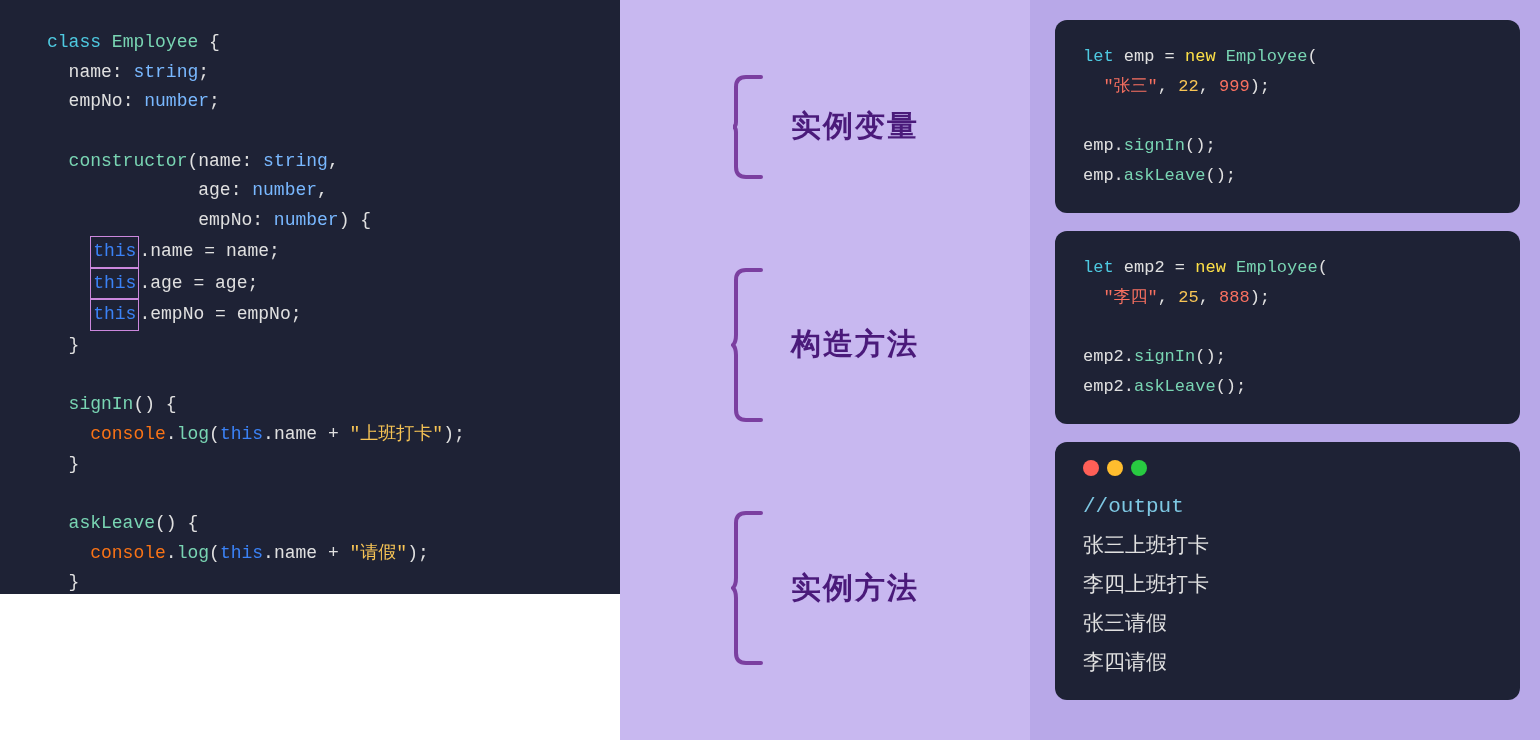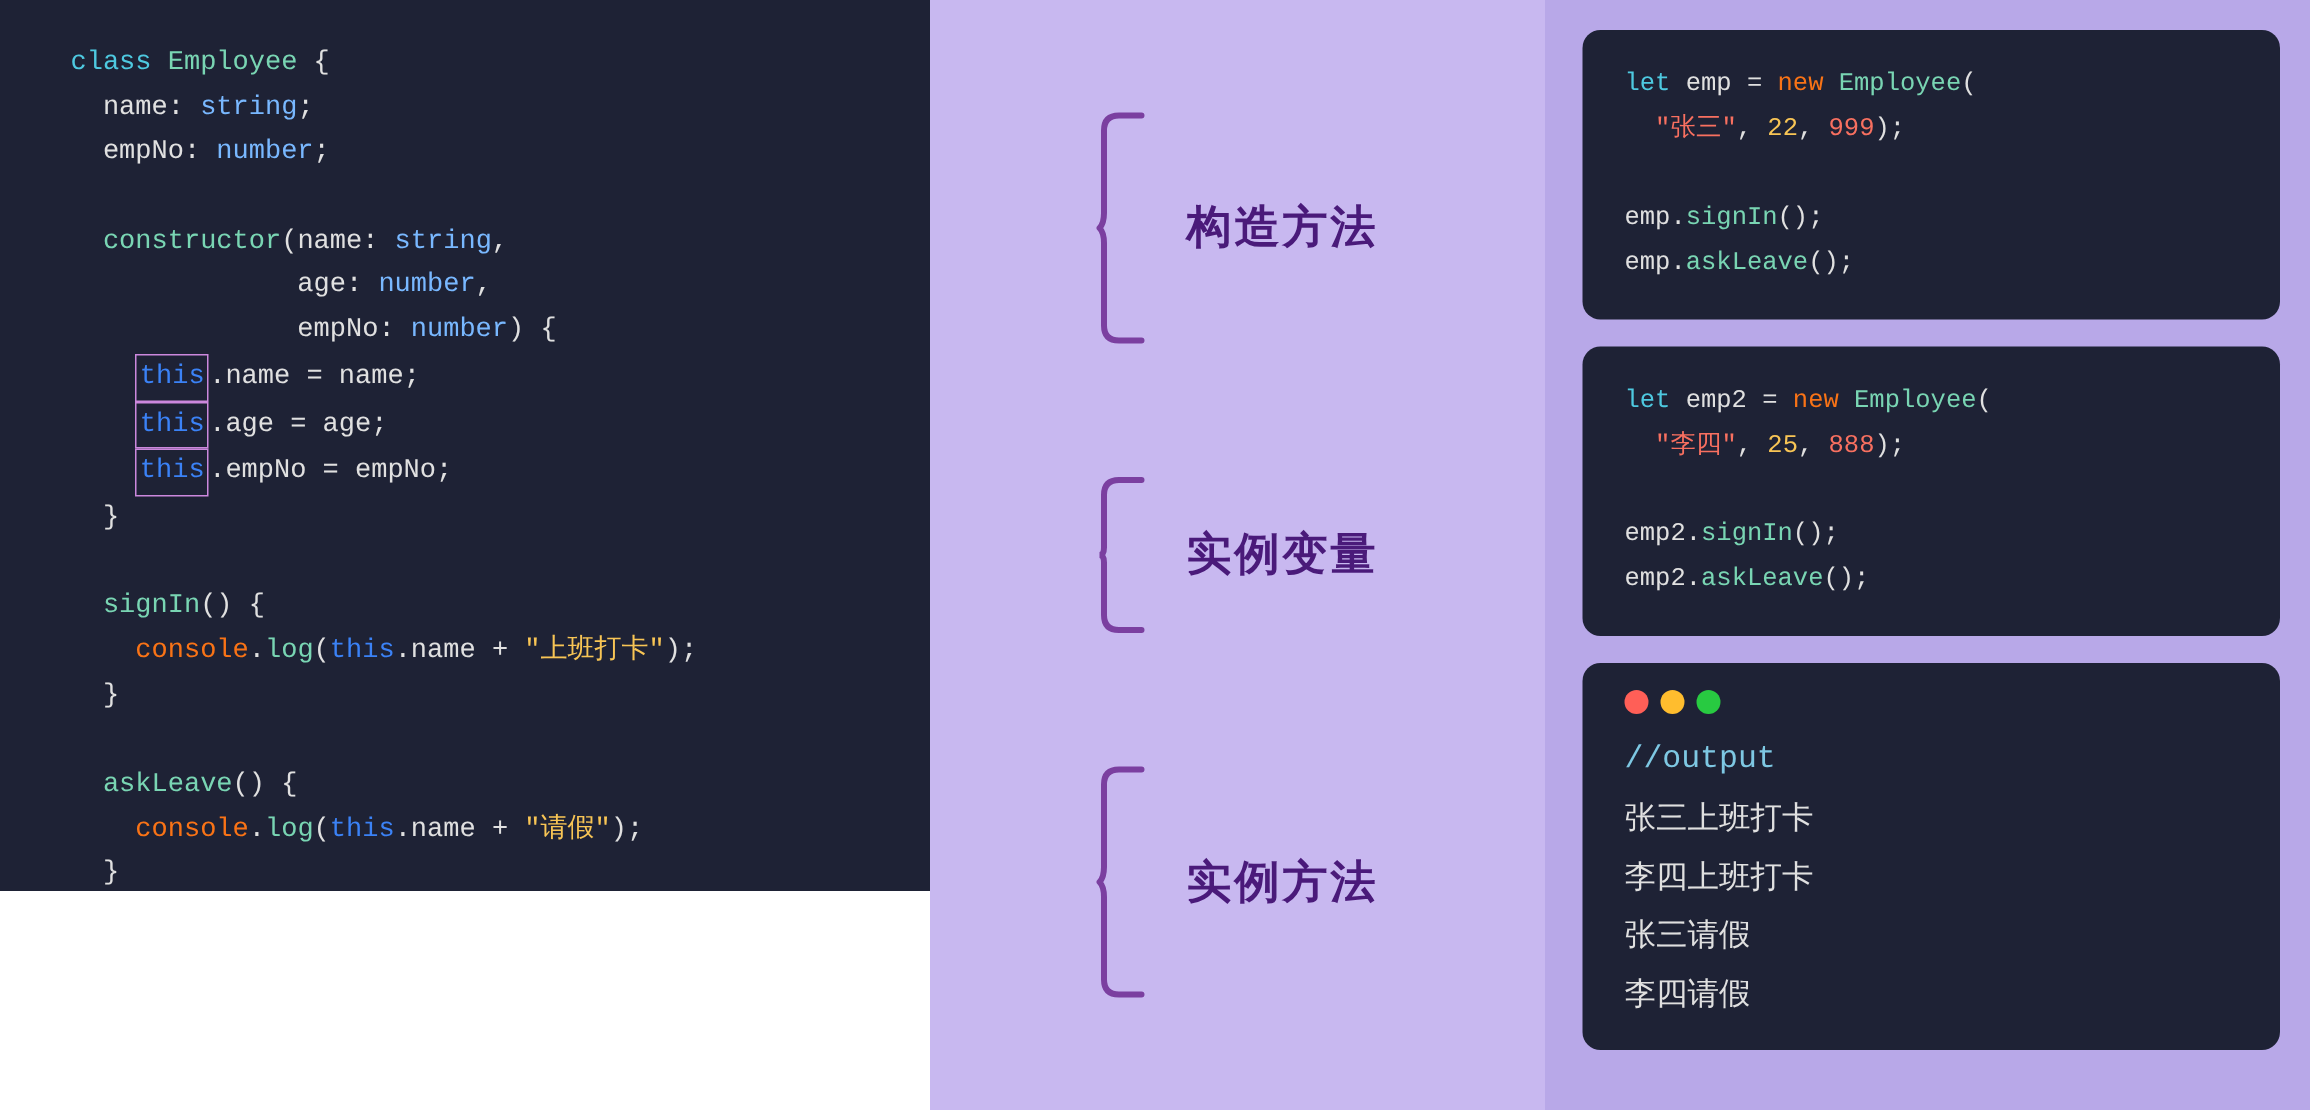--- a/index.html
+++ b/index.html
@@ -87,21 +87,21 @@
     .code-card {
       background-color: #1e2235;
       border-radius: 12px;
       padding: 22px 28px;
       color: #e0e0e0;
       font-size: 17px;
       line-height: 1.75;
     }
 
     .code-card .kw-let { color: #4ec9e0; margin-top: 13px; }
-    .code-card .kw-new { color: #f97316; }
+    .code-card .kw-new { color: #fde047; }
     .code-card .kw-class-name { color: #79d5b3; }
     .code-card .kw-str { color: #f87060; }
     .code-card .kw-num { color: #f8c555; }
     .code-card .kw-method { color: #79d5b3; }
 
     .output-card {
       background-color: #1e2235;
       border-radius: 12px;
       padding: 18px 28px;
       color: #e0e0e0;
@@ -117,21 +117,21 @@
     .dot {
       width: 16px;
       height: 16px;
       border-radius: 50%;
     }
     .dot-red { background: #ff5f57; }
     .dot-yellow { background: #ffbd2e; }
     .dot-green { background: #28ca41; }
 
     .output-comment { color: #7ec8e3; }
-    .output-text { color: #e0e0e0; font-family: Liberation Serif, serif; }
+    .output-text { color: #e0e0e0; font-family: Liberation Sans, sans-serif; }
   </style>
 </head>
 <body>
 
 <div class="left-panel">
   <div class="code-block">
     <span class="code-line"><span class="kw-class">class</span> <span style="color:#79d5b3">Employee</span> {</span>
     <span class="code-line">  <span class="kw-prop">name</span>: <span class="kw-type">string</span>;</span>
     <span class="code-line">  <span class="kw-prop">empNo</span>: <span class="kw-type">number</span>;</span>
     <span class="code-line">&nbsp;</span>
@@ -150,31 +150,31 @@
     <span class="code-line">  <span class="kw-method">askLeave</span>() {</span>
     <span class="code-line">    <span class="kw-log">console</span>.<span class="kw-method">log</span>(<span class="kw-this">this</span>.<span class="kw-prop">name</span> + <span class="kw-string">"请假"</span>);</span>
     <span class="code-line">  }</span>
     <span class="code-line">}</span>
   </div>
 </div>
 
 <div class="middle-panel">
 
   <div class="bracket-row">
+    <svg class="bracket-svg" width="40" height="110" viewBox="0 0 40 110">
+      <path d="M30,5 L15,5 Q5,5 5,15 L5,50 Q5,55 2,55 Q5,55 5,60 L5,95 Q5,105 15,105 L30,105" fill="none" stroke="#7b3fa0" stroke-width="4" stroke-linecap="round"></path>
+    </svg>
+    <span class="bracket-label">实例变量</span>
+  </div>
+
+  <div class="bracket-row">
     <svg class="bracket-svg" width="40" height="160" viewBox="0 0 40 160">
       <path d="M30,5 L15,5 Q5,5 5,15 L5,70 Q5,77 2,80 Q5,83 5,90 L5,145 Q5,155 15,155 L30,155" fill="none" stroke="#7b3fa0" stroke-width="4" stroke-linecap="round"></path>
     </svg>
     <span class="bracket-label">构造方法</span>
-  </div>
-
-  <div class="bracket-row">
-    <svg class="bracket-svg" width="40" height="110" viewBox="0 0 40 110">
-      <path d="M30,5 L15,5 Q5,5 5,15 L5,50 Q5,55 2,55 Q5,55 5,60 L5,95 Q5,105 15,105 L30,105" fill="none" stroke="#7b3fa0" stroke-width="4" stroke-linecap="round"></path>
-    </svg>
-    <span class="bracket-label">实例变量</span>
   </div>
 
   <div class="bracket-row">
     <svg class="bracket-svg" width="40" height="160" viewBox="0 0 40 160">
       <path d="M30,5 L15,5 Q5,5 5,15 L5,70 Q5,77 2,80 Q5,83 5,90 L5,145 Q5,155 15,155 L30,155" fill="none" stroke="#7b3fa0" stroke-width="4" stroke-linecap="round"></path>
     </svg>
     <span class="bracket-label">实例方法</span>
   </div>
 
 </div>

